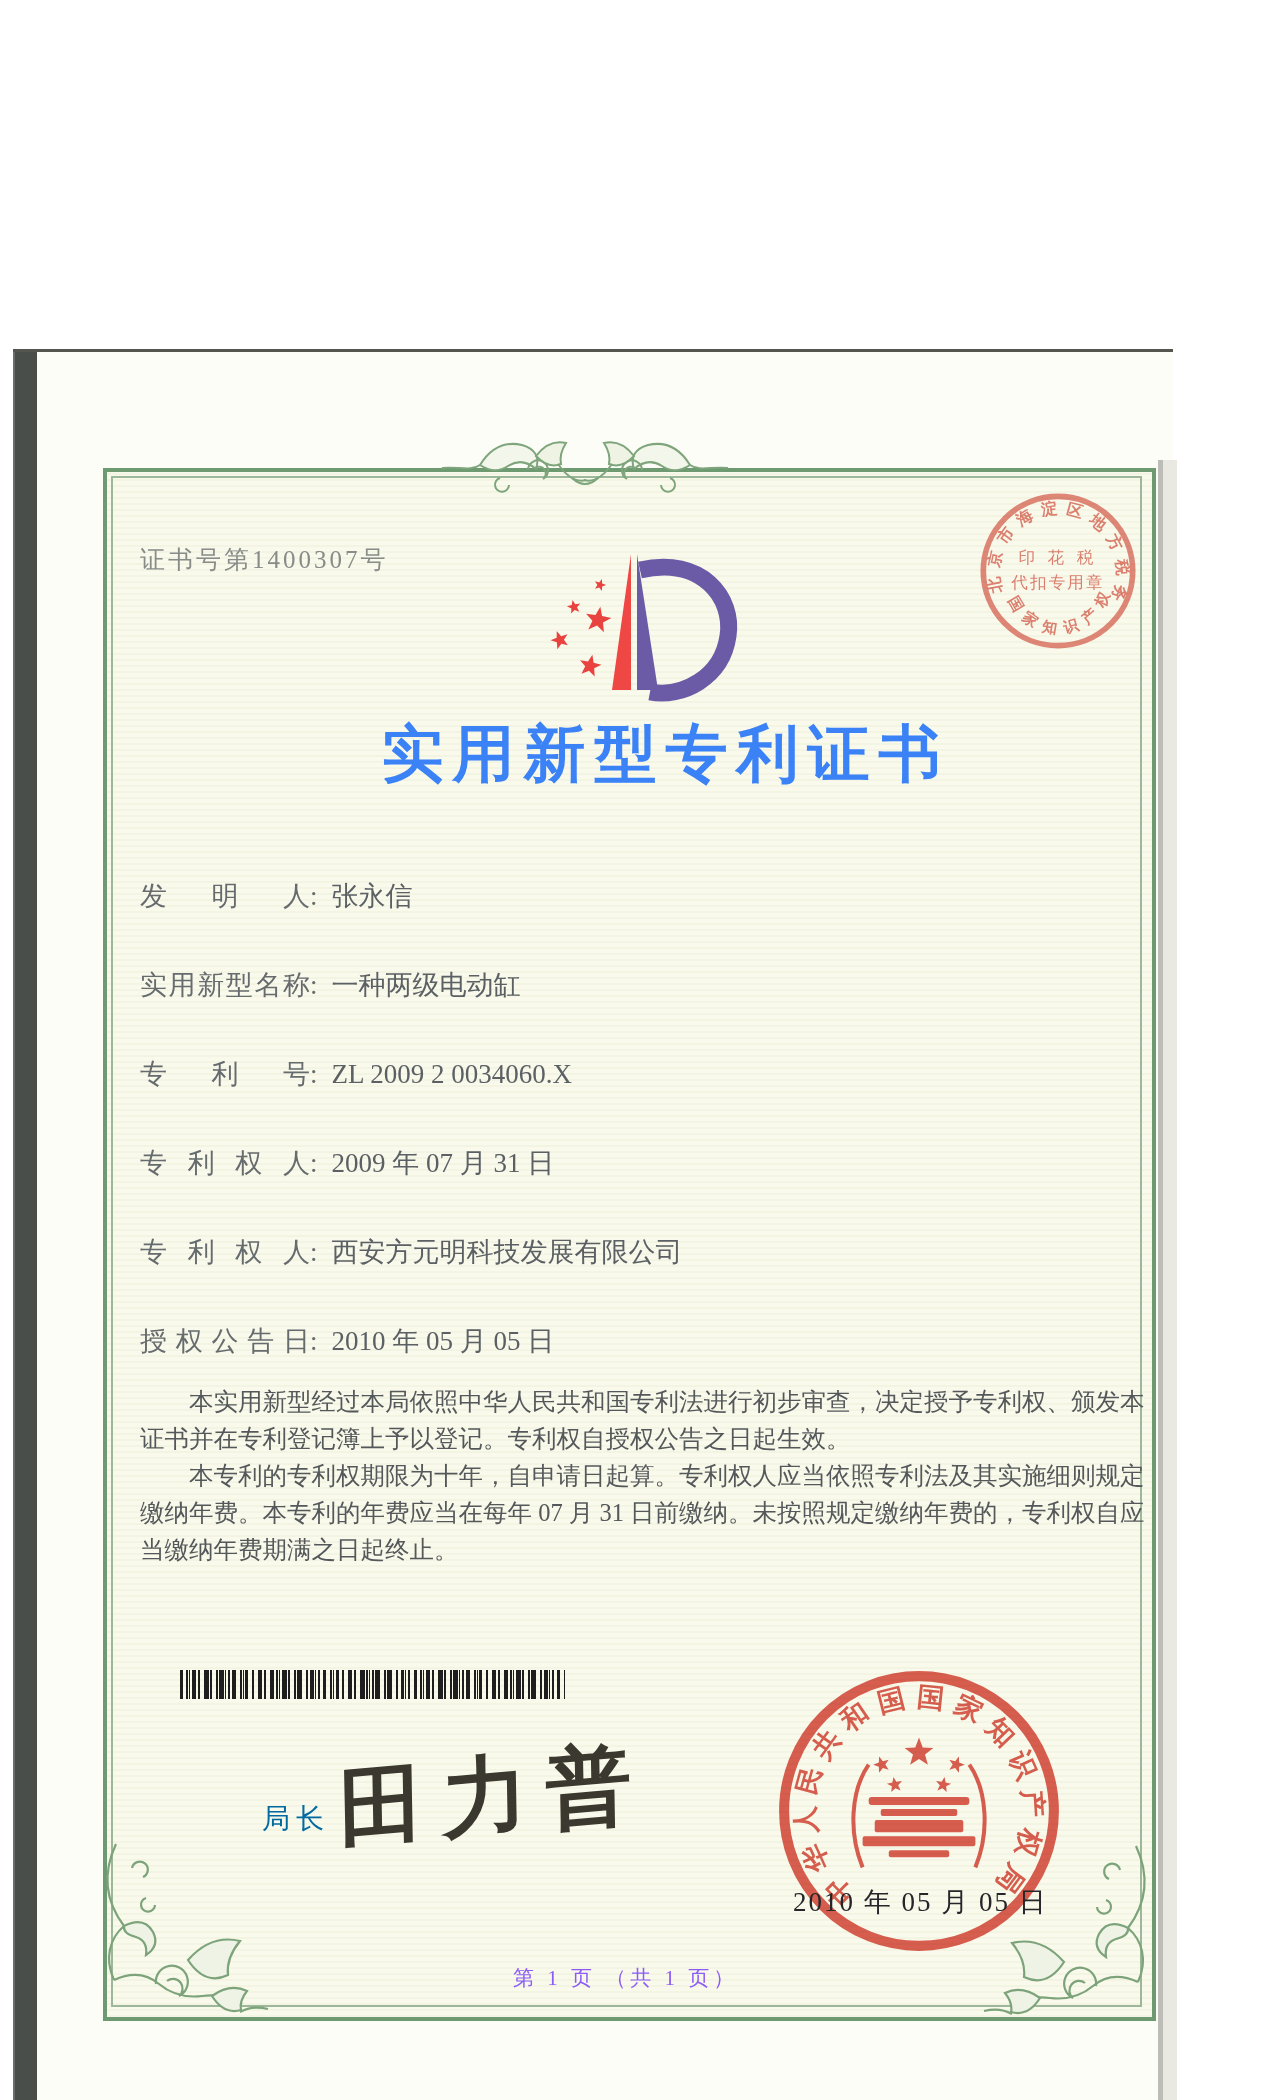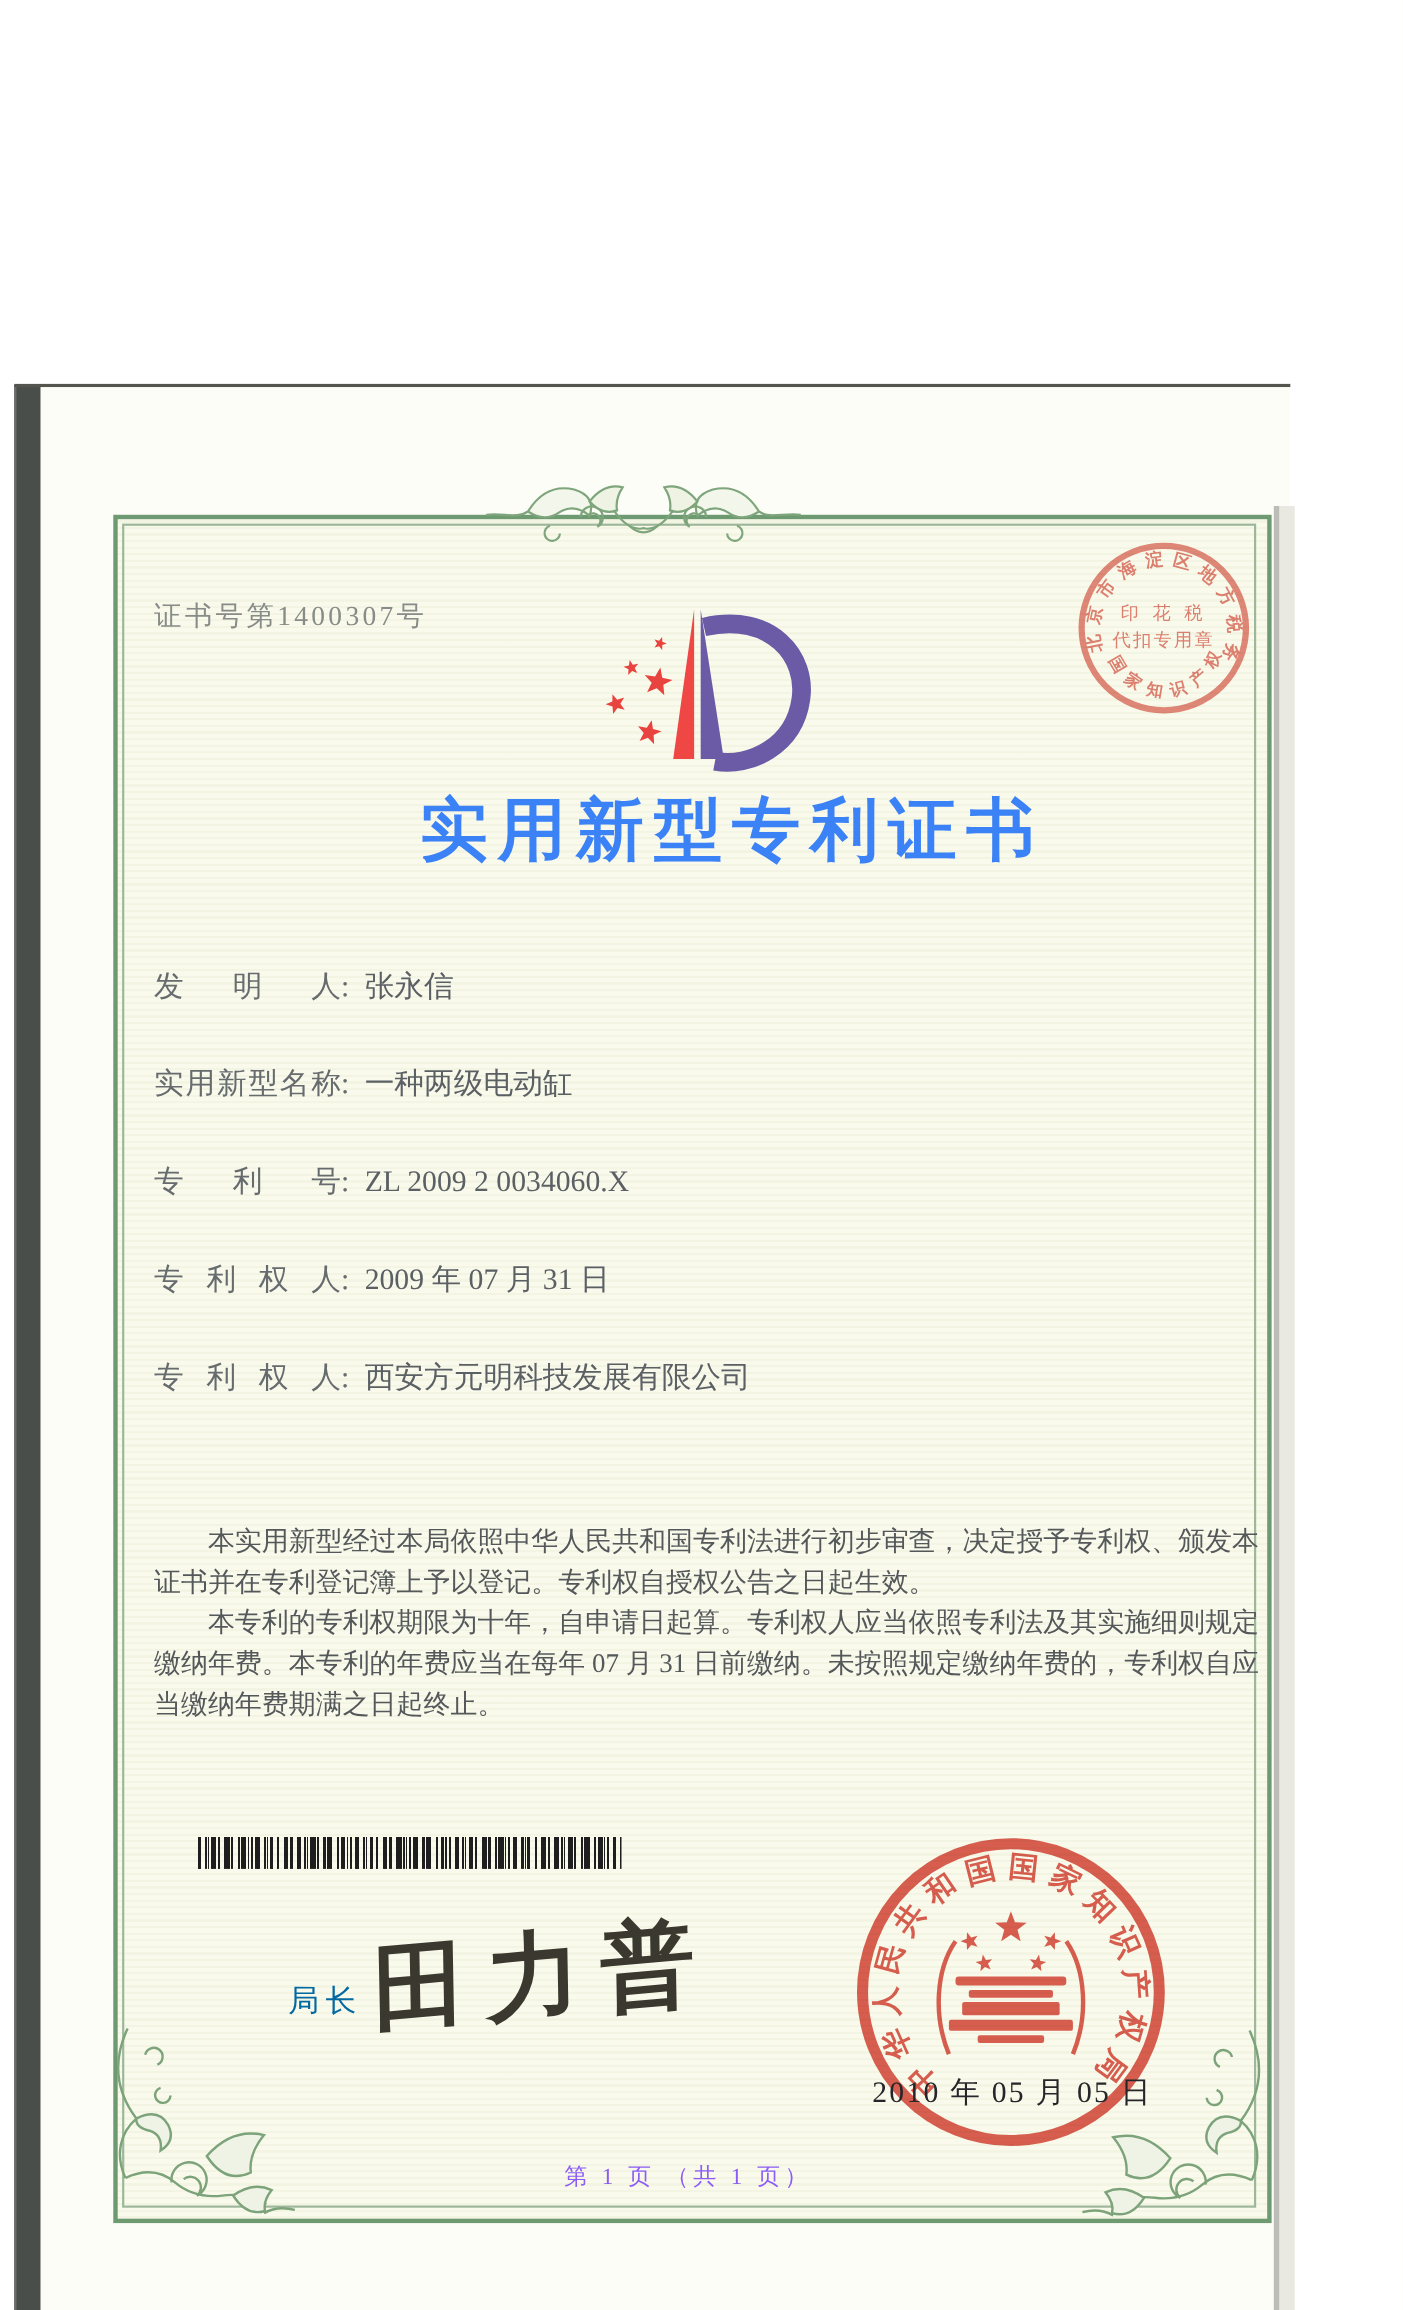--- a/index.html
+++ b/index.html
@@ -153,20 +153,23 @@
     <span class="field-label">实用新型名称</span><span class="field-colon">:</span><span class="field-value">一种两级电动缸</span>
   </div>
   <div class="field-row">
     <span class="field-label">专利号</span><span class="field-colon">:</span><span class="field-value">ZL 2009 2 0034060.X</span>
   </div>
   <div class="field-row">
     <span class="field-label">专利权人</span><span class="field-colon">:</span><span class="field-value">2009 年 07 月 31 日</span>
   </div>
   <div class="field-row">
     <span class="field-label">专利权人</span><span class="field-colon">:</span><span class="field-value">西安方元明科技发展有限公司</span>
+  </div>
+  <div class="field-row">
+    <span class="field-label">授权公告日</span><span class="field-colon">:</span><span class="field-value">2010 年 05 月 05 日</span>
   </div>
 </div>
 
 <div class="abs body-text">
   <p>本实用新型经过本局依照中华人民共和国专利法进行初步审查，决定授予专利权、颁发本证书并在专利登记簿上予以登记。专利权自授权公告之日起生效。</p>
   <p>本专利的专利权期限为十年，自申请日起算。专利权人应当依照专利法及其实施细则规定缴纳年费。本专利的年费应当在每年 07 月 31 日前缴纳。未按照规定缴纳年费的，专利权自应当缴纳年费期满之日起终止。</p>
 </div>
 
 <div class="abs barcode"></div>
 

